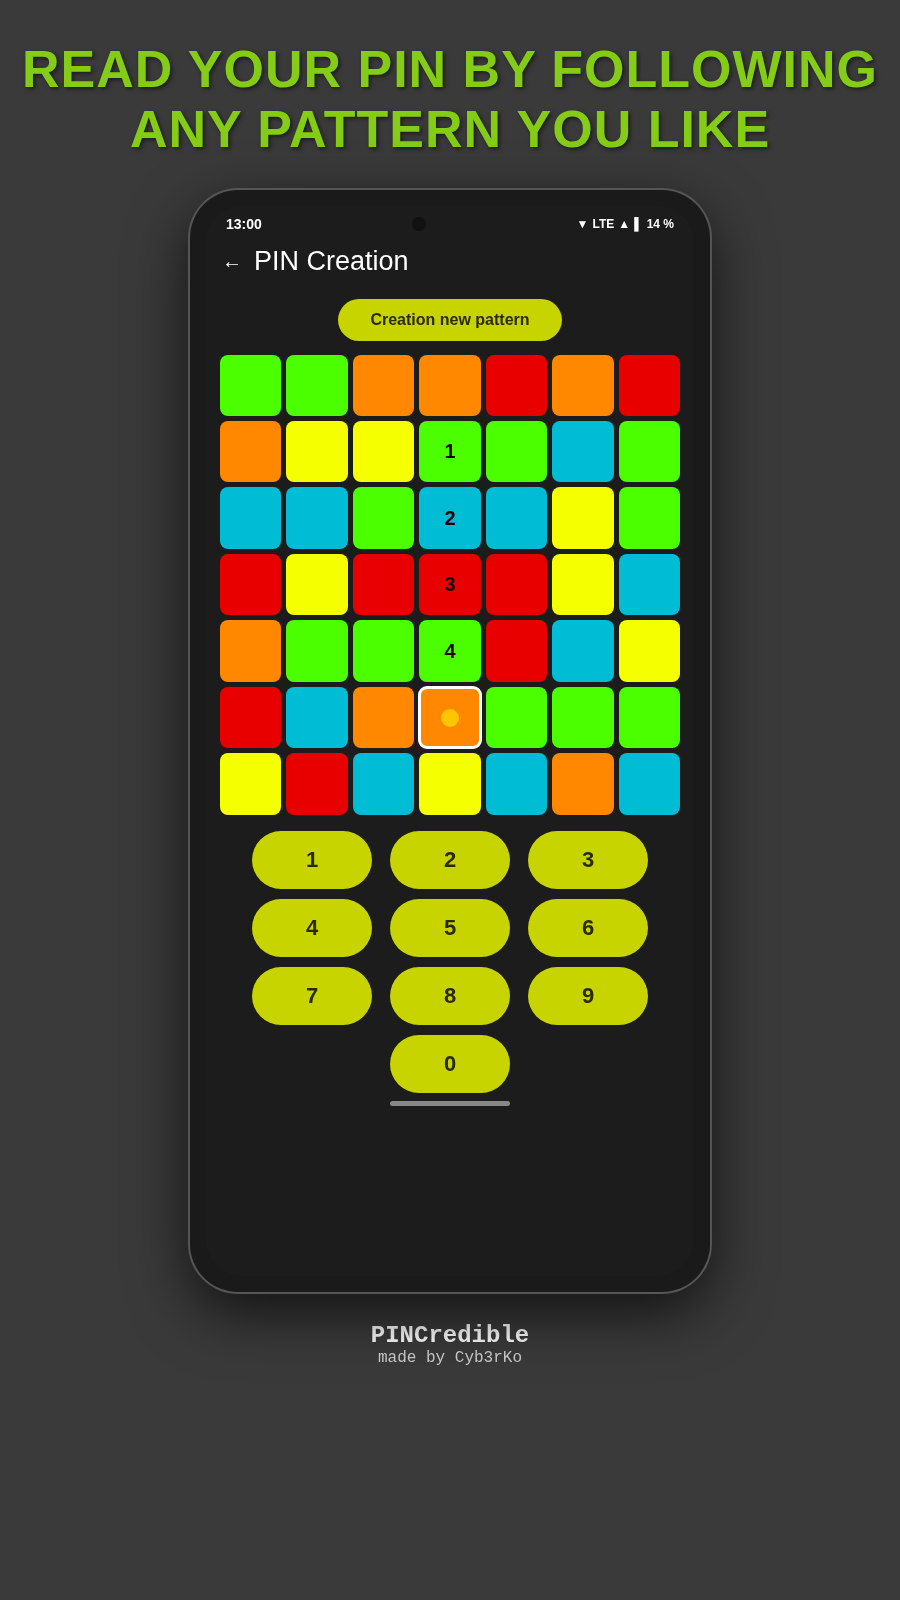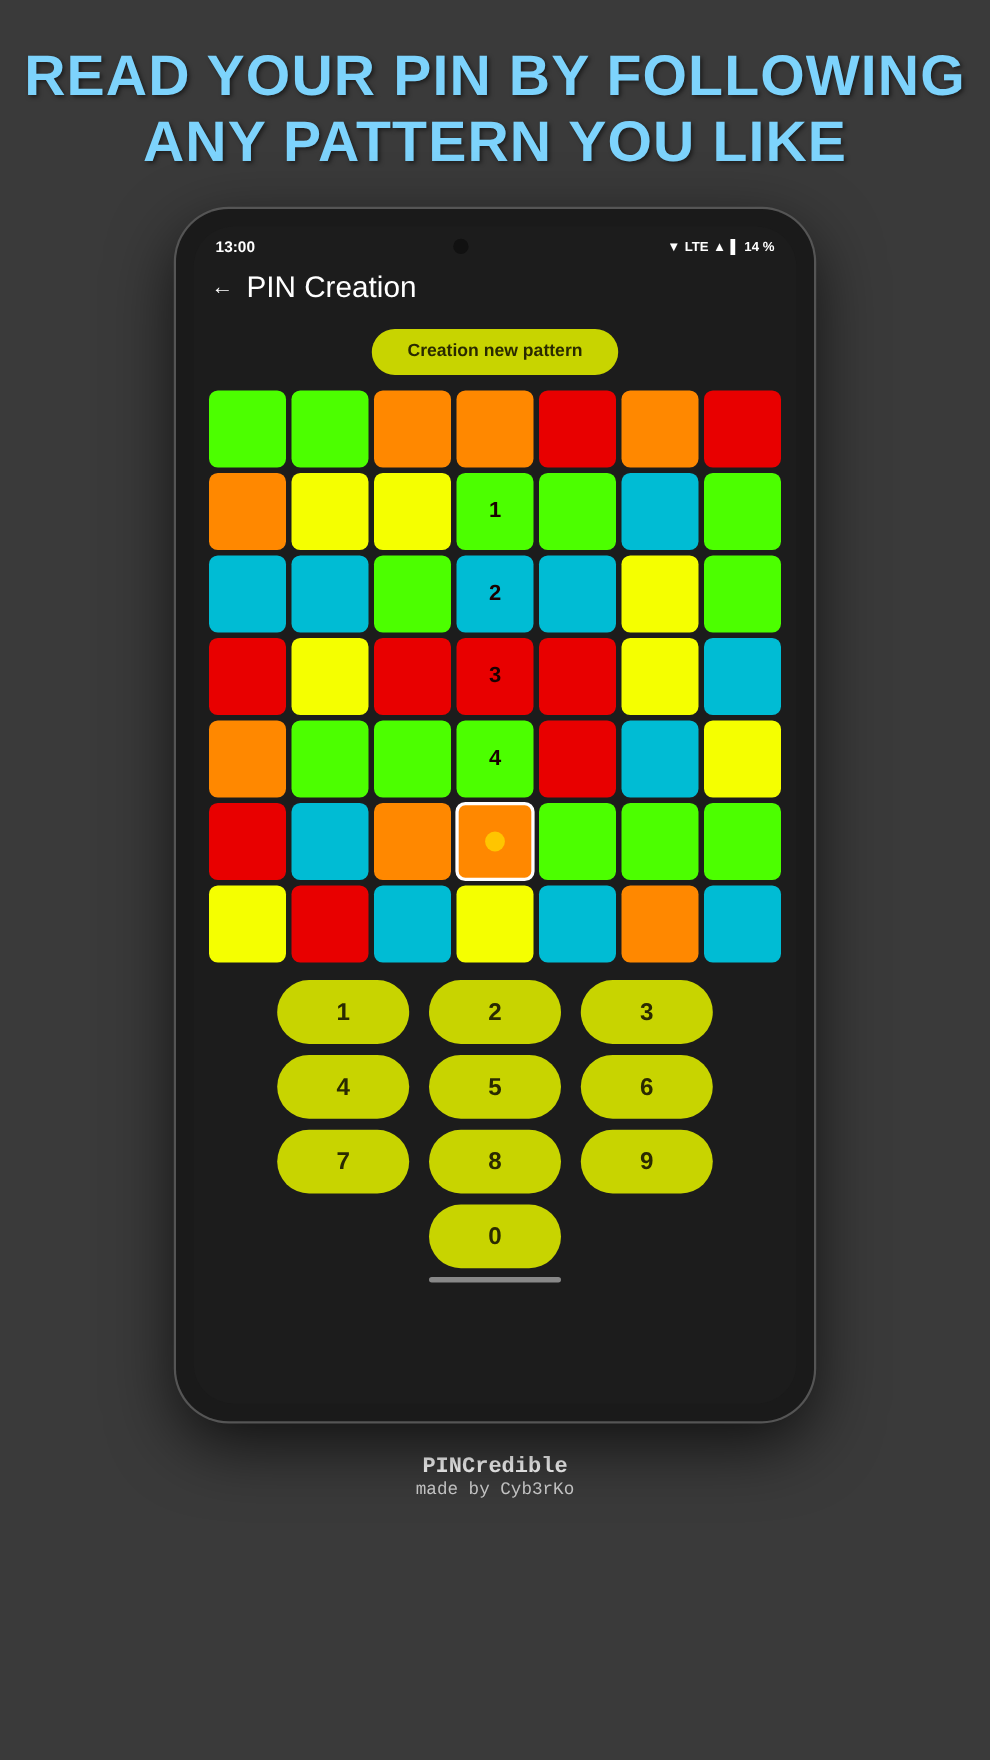--- a/index.html
+++ b/index.html
@@ -9,34 +9,34 @@
       height: 1600px;
       background: #3a3a3a;
       display: flex;
       flex-direction: column;
       align-items: center;
       font-family: Arial, sans-serif;
       overflow: hidden;
     }
 
     .headline {
-      color: #7dd3fc;
+      color: #84cc16;
       font-size: 52px;
       font-weight: 900;
       text-align: center;
       margin-top: 40px;
       line-height: 1.15;
       letter-spacing: 1px;
       text-shadow: 2px 2px 4px rgba(0,0,0,0.5);
       font-family: 'Arial Black', Arial, sans-serif;
     }
 
     .phone-wrapper {
       margin-top: 30px;
-      width: 580px;
+      width: 520px;
       background: #1a1a1a;
       border-radius: 48px;
       padding: 16px;
       box-shadow: 0 0 0 2px #555, 0 20px 60px rgba(0,0,0,0.7);
       position: relative;
     }
 
     .phone-screen {
       background: #1c1c1c;
       border-radius: 36px;
@@ -195,21 +195,21 @@
       border-radius: 3px;
       margin: 8px auto 10px;
     }
 
     .footer-brand {
       margin-top: 30px;
       text-align: center;
     }
 
     .brand-name {
-      font-size: 20px;
+      font-size: 24px;
       font-weight: 900;
       color: white;
       font-family: 'Courier New', monospace;
     }
 
     .brand-sub {
       font-size: 16px;
       color: #ccc;
       font-family: 'Courier New', monospace;
     }

